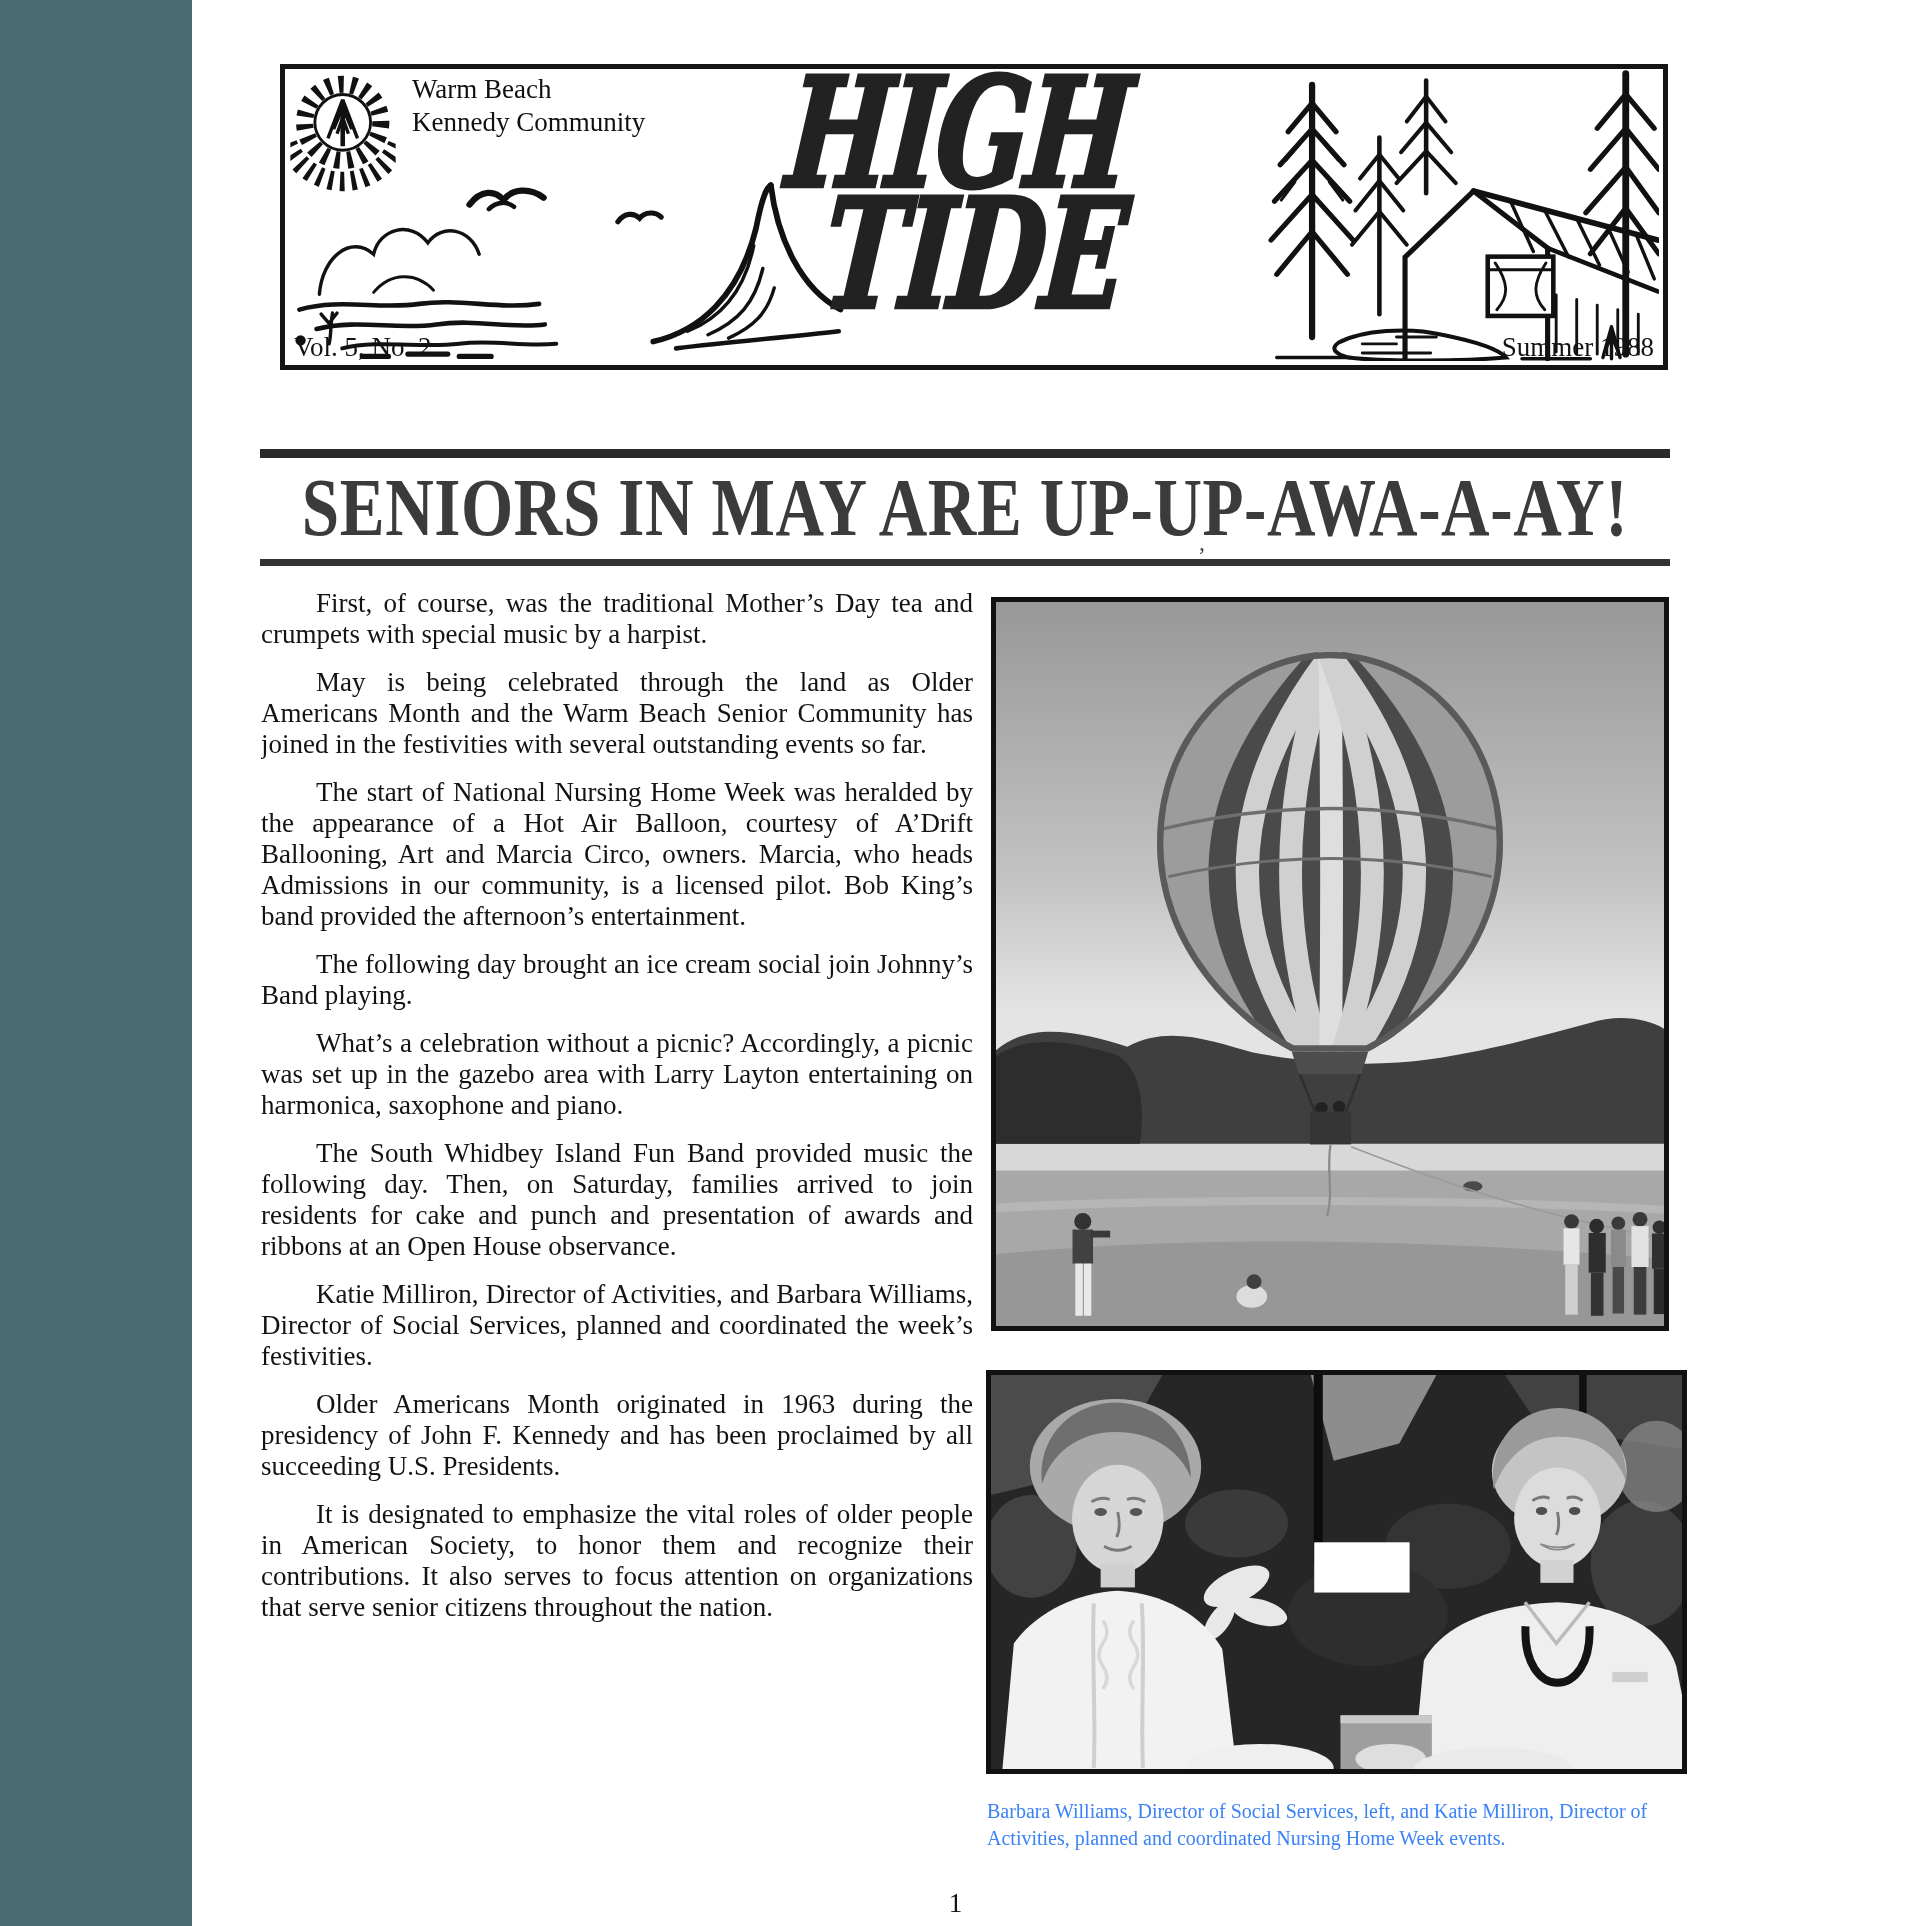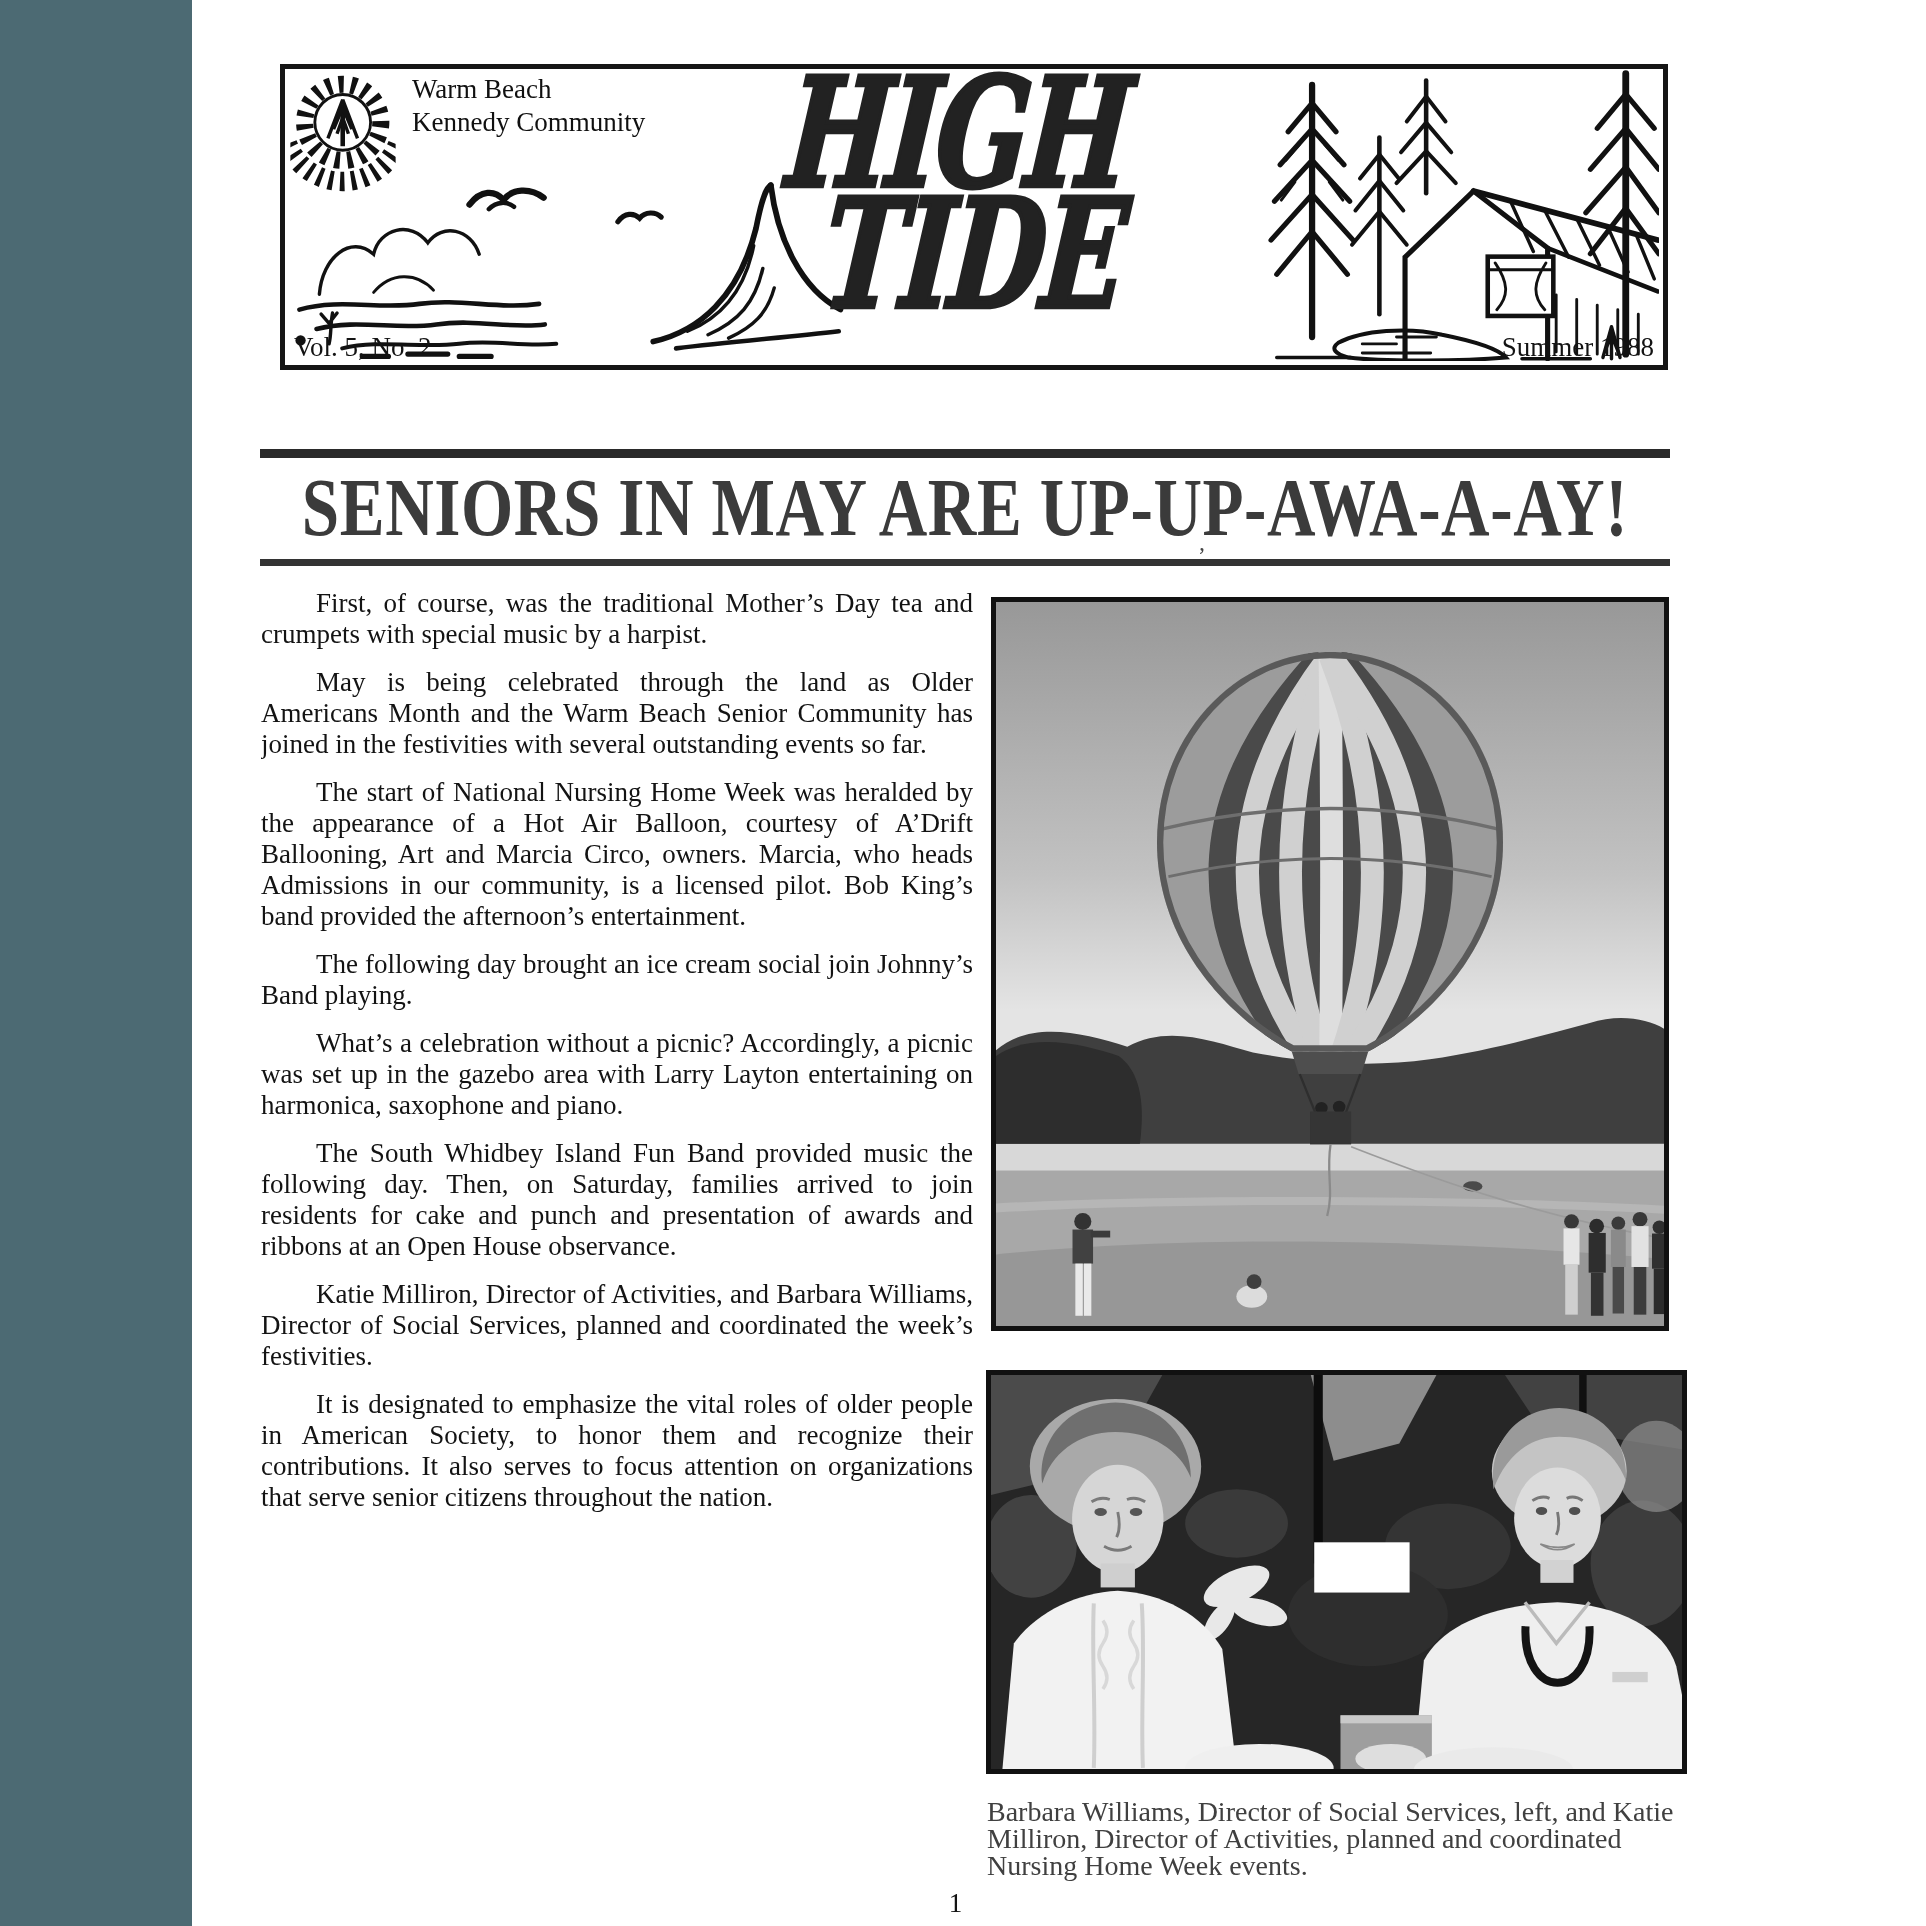--- a/index.html
+++ b/index.html
@@ -41,21 +41,21 @@
     margin:0 0 17px 0;font-size:27px;line-height:31px;text-align:justify;
     text-indent:55px;color:#131313;
   }
   
   .photo{position:absolute;border:5.1px solid #111;background:#bbb;}
   #balloon-photo{left:991px;top:597px;width:668px;height:724px;}
   #staff-photo{left:986px;top:1370px;width:691px;height:394px;}
   .photo svg{display:block;width:100%;height:100%;}
   .caption{
     position:absolute;left:987px;top:1798px;width:693px;
-    font-size:28px;line-height:27px;color:#404040;
+    font-size:20px;line-height:27px;color:#3b82f6;
   }
   .page-number{position:absolute;left:910px;top:1888px;width:91px;text-align:center;font-size:27px;color:#131313;}
   .stray-mark{position:absolute;left:1198px;top:543px;font-size:23px;color:#444;}
 </style>
 </head>
 <body>
 
 <div class="left-strip"></div>
 
 <div class="header-box">
@@ -157,20 +157,21 @@
 <div class="stray-mark">’</div>
 
 <div class="article-col">
     <p class="para">First, of course, was the traditional Mother’s Day tea and crumpets with special music by a harpist.</p>
     <p class="para">May is being celebrated through the land as Older Americans Month and the Warm Beach Senior Community has joined in the festivities with several outstanding events so far.</p>
     <p class="para">The start of National Nursing Home Week was heralded by the appearance of a Hot Air Balloon, courtesy of A’Drift Ballooning, Art and Marcia Circo, owners. Marcia, who heads Admissions in our community, is a licensed pilot. Bob King’s band provided the afternoon’s entertainment.</p>
     <p class="para">The following day brought an ice cream social join Johnny’s Band playing.</p>
     <p class="para">What’s a celebration without a picnic? Accordingly, a picnic was set up in the gazebo area with Larry Layton entertaining on harmonica, saxophone and piano.</p>
     <p class="para">The South Whidbey Island Fun Band provided music the following day. Then, on Saturday, families arrived to join residents for cake and punch and presentation of awards and ribbons at an Open House observance.</p>
     <p class="para">Katie Milliron, Director of Activities, and Barbara Williams, Director of Social Services, planned and coordinated the week’s festivities.</p>
+    <p class="para">Older Americans Month originated in 1963 during the presidency of John F. Kennedy and has been proclaimed by all succeeding U.S. Presidents.</p>
     <p class="para">It is designated to emphasize the vital roles of older people in American Society, to honor them and recognize their contributions. It also serves to focus attention on organizations that serve senior citizens throughout the nation.</p>
   </div>
 
 <div class="photo" id="balloon-photo">
   <svg viewBox="0 0 1170 1276" preserveAspectRatio="none">
     <defs>
       <linearGradient id="sky" x1="0" y1="0" x2="0" y2="1">
         <stop offset="0" stop-color="#989898"></stop>
         <stop offset="0.5" stop-color="#c2c2c2"></stop>
         <stop offset="0.75" stop-color="#e4e4e4"></stop>

